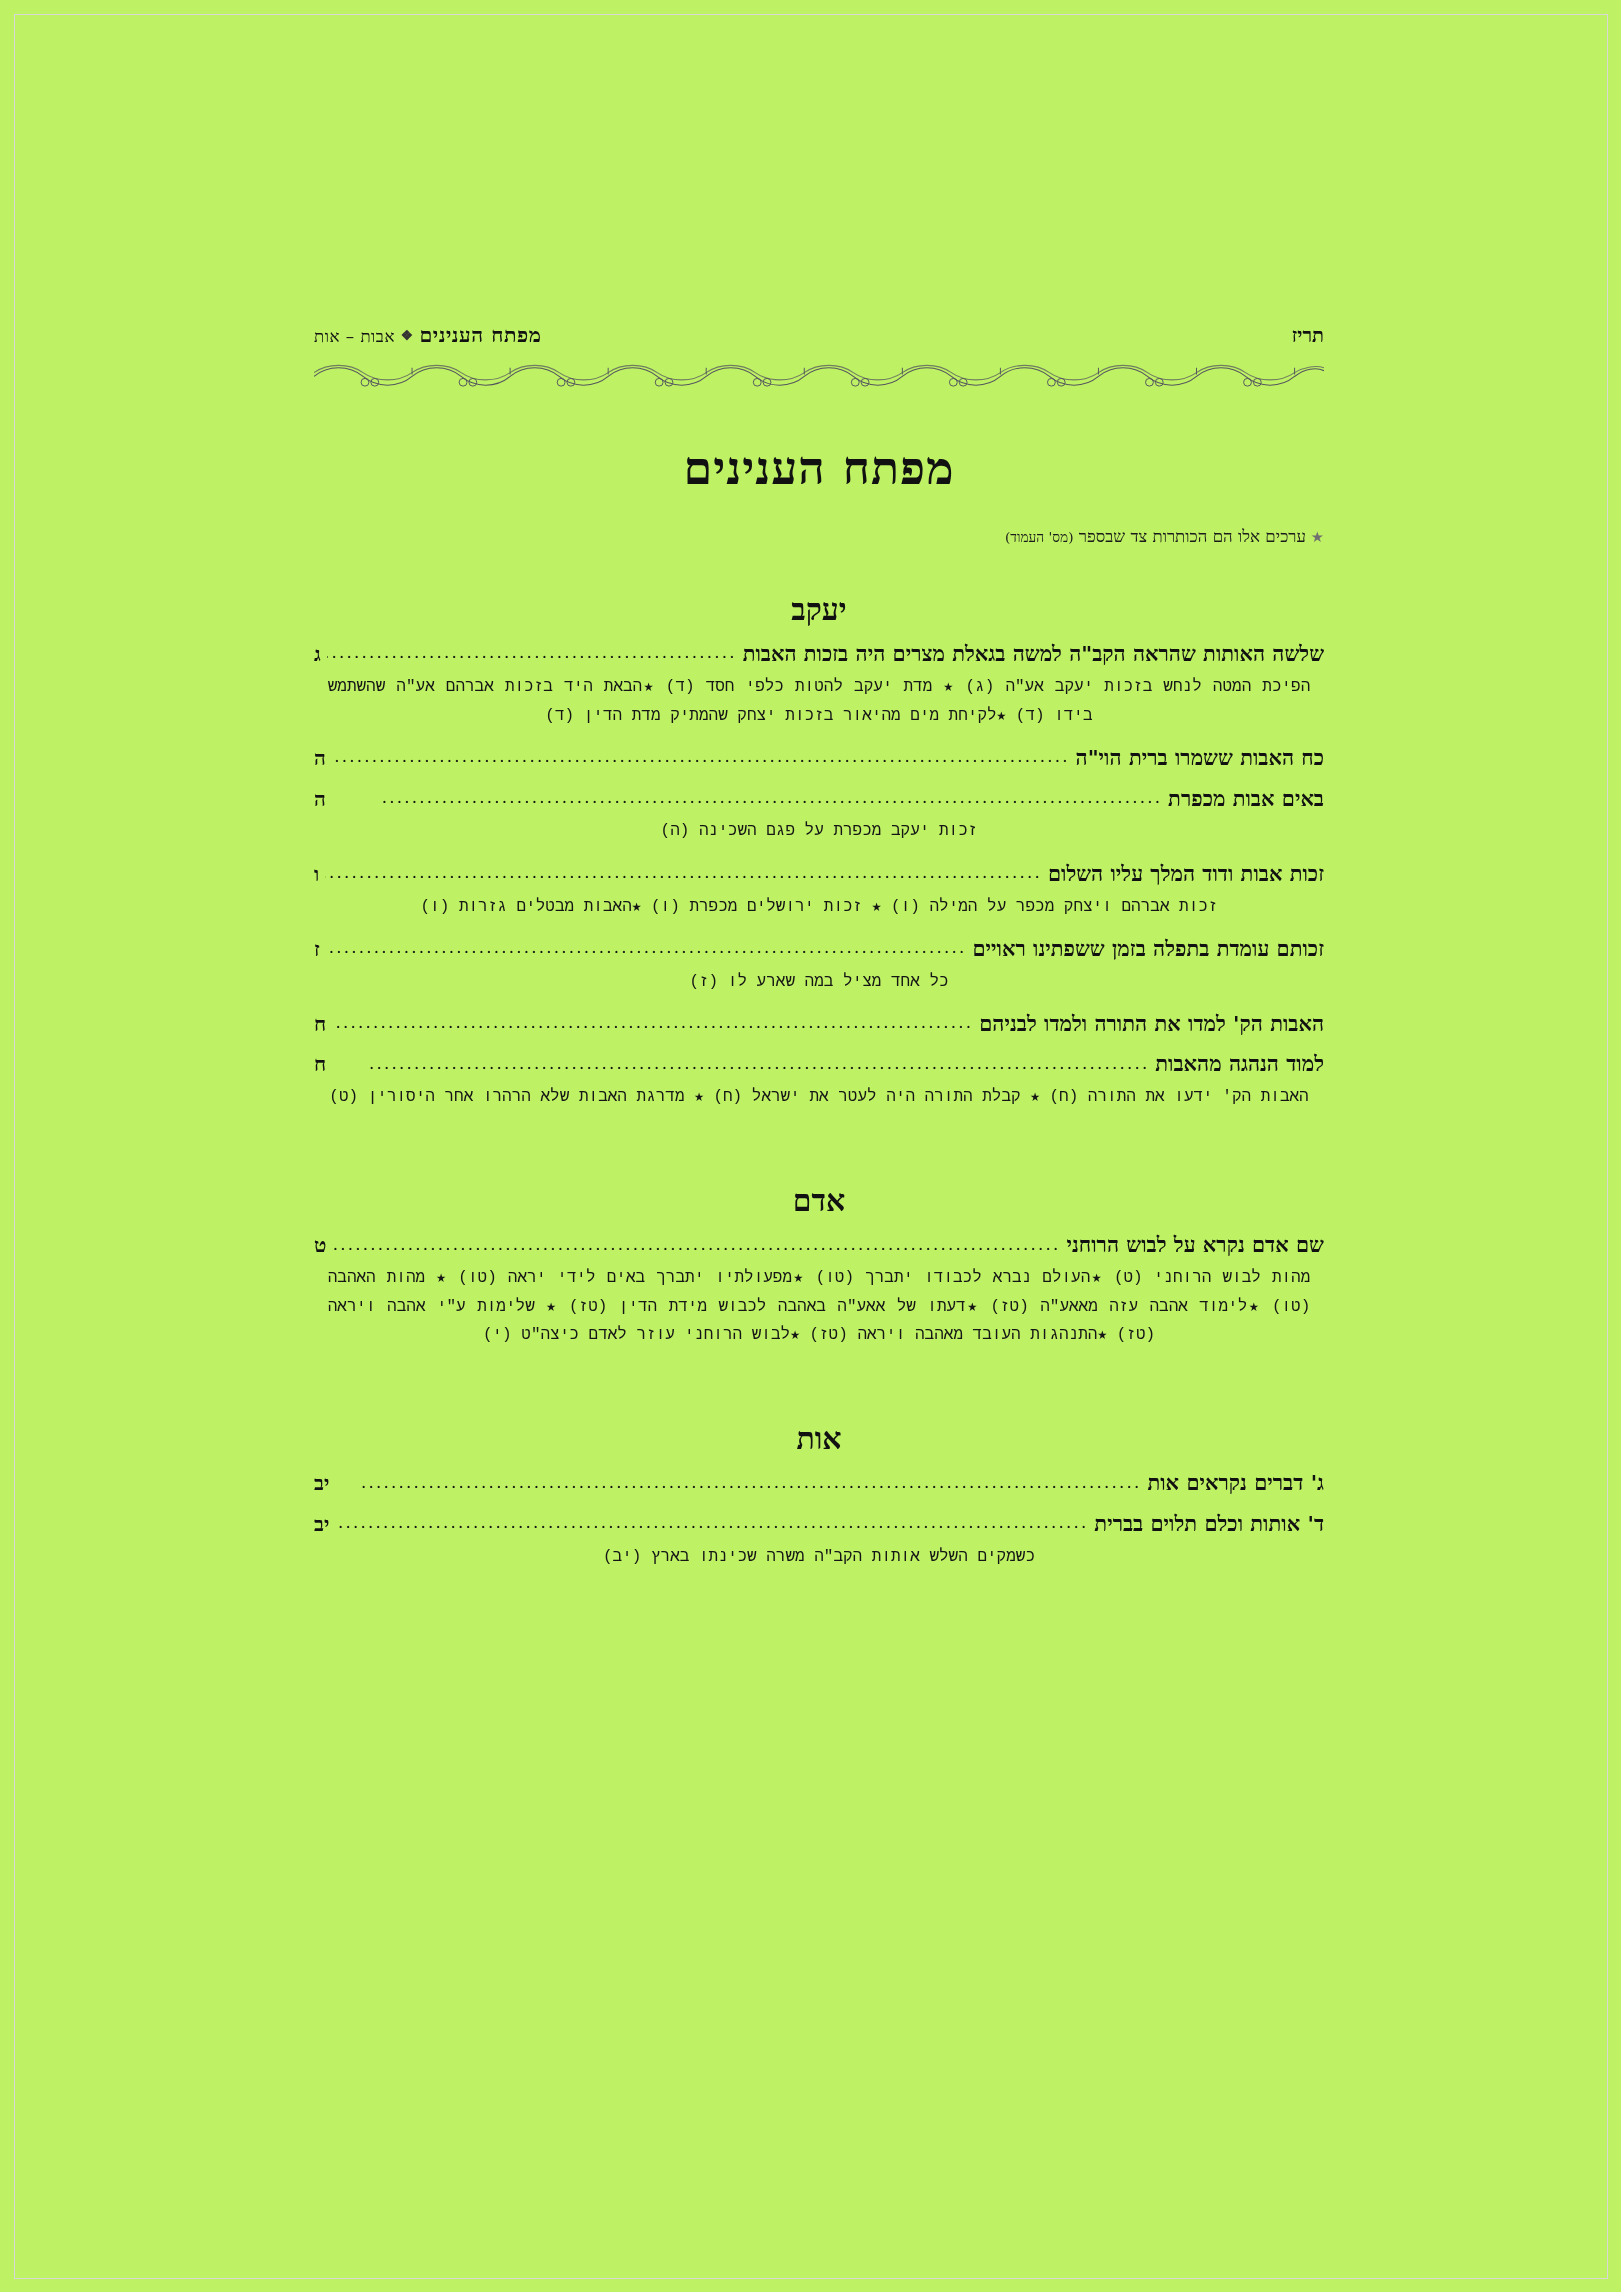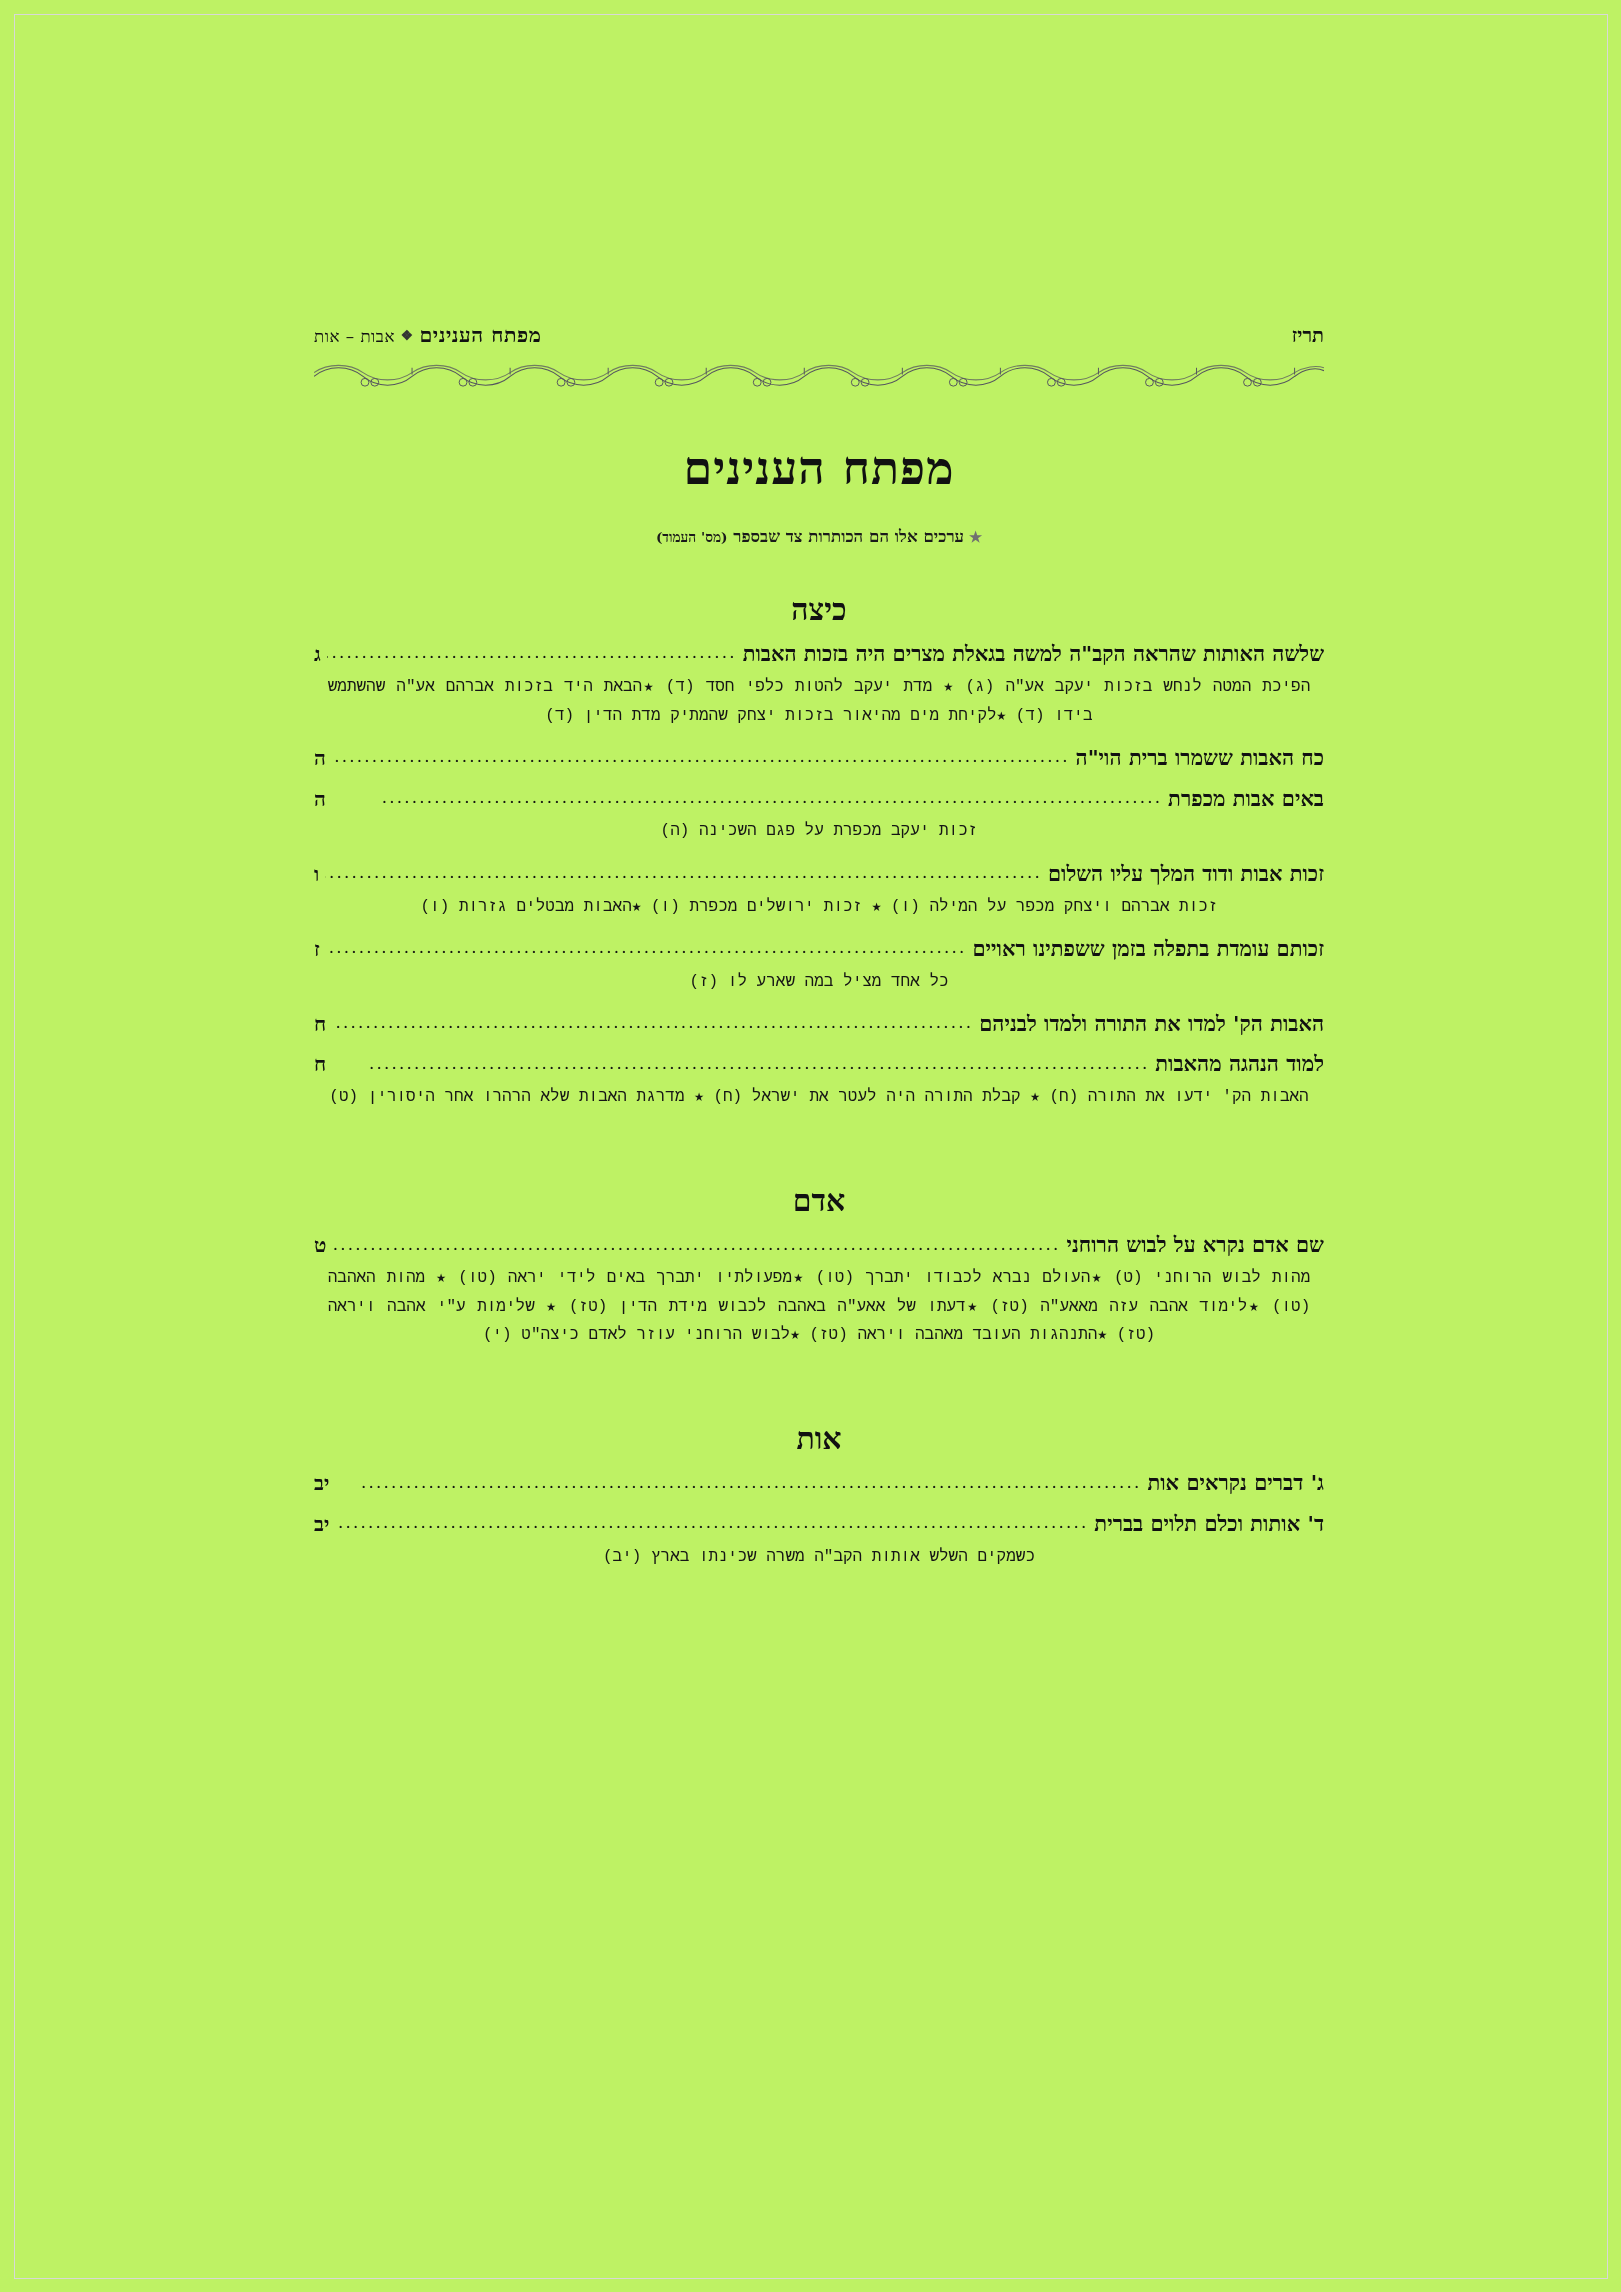--- a/index.html
+++ b/index.html
@@ -86,26 +86,24 @@
   .main-title {
     text-align: center;
     font-size: 46px;
     font-weight: bold;
     letter-spacing: 1px;
     margin-top: 51px;
     font-family: "DejaVu Serif", "Liberation Serif", serif;
   }
 
   .subtitle {
-    text-align: center;
     font-size: 16.7px;
     margin-top: 31px;
     direction: rtl;
     color: #1a1a1a;
-    font-weight: bold;
   }
   .subtitle .star { color: #707070; font-size: 14.7px; padding-left: 4.9px; }
   .subtitle .paren { font-size: 13.7px; }
 
   
   .section-head {
     text-align: center;
     font-size: 30px;
     font-weight: bold;
     margin-top: 45px;
@@ -212,21 +210,21 @@
         </g>
       </g>
     </svg>
 
     <div class="main-title">מפתח הענינים</div>
 
     <div class="subtitle">
       <span class="star">★</span><span>ערכים אלו הם הכותרות צד שבספר</span> <span class="paren">(מס' העמוד)</span>
     </div>
 
-    <div class="section-head">כיצה</div>
+    <div class="section-head">יעקב</div>
 
     <div class="entry">
       <span class="etitle">שלשה האותות שהראה הקב"ה למשה בגאלת מצרים היה בזכות האבות</span>
       <span class="leader">........................................................................................................</span>
       <span class="epage">ג</span>
     </div>
     <div class="subpara">הפיכת המטה לנחש בזכות יעקב אע"ה (ג) ★ מדת יעקב להטות כלפי חסד (ד) ★הבאת היד בזכות אברהם אע"ה שהשתמש בידו (ד) ★לקיחת מים מהיאור בזכות יצחק שהמתיק מדת הדין (ד)</div>
 
     <div class="entry">
       <span class="etitle">כח האבות ששמרו ברית הוי"ה</span>

